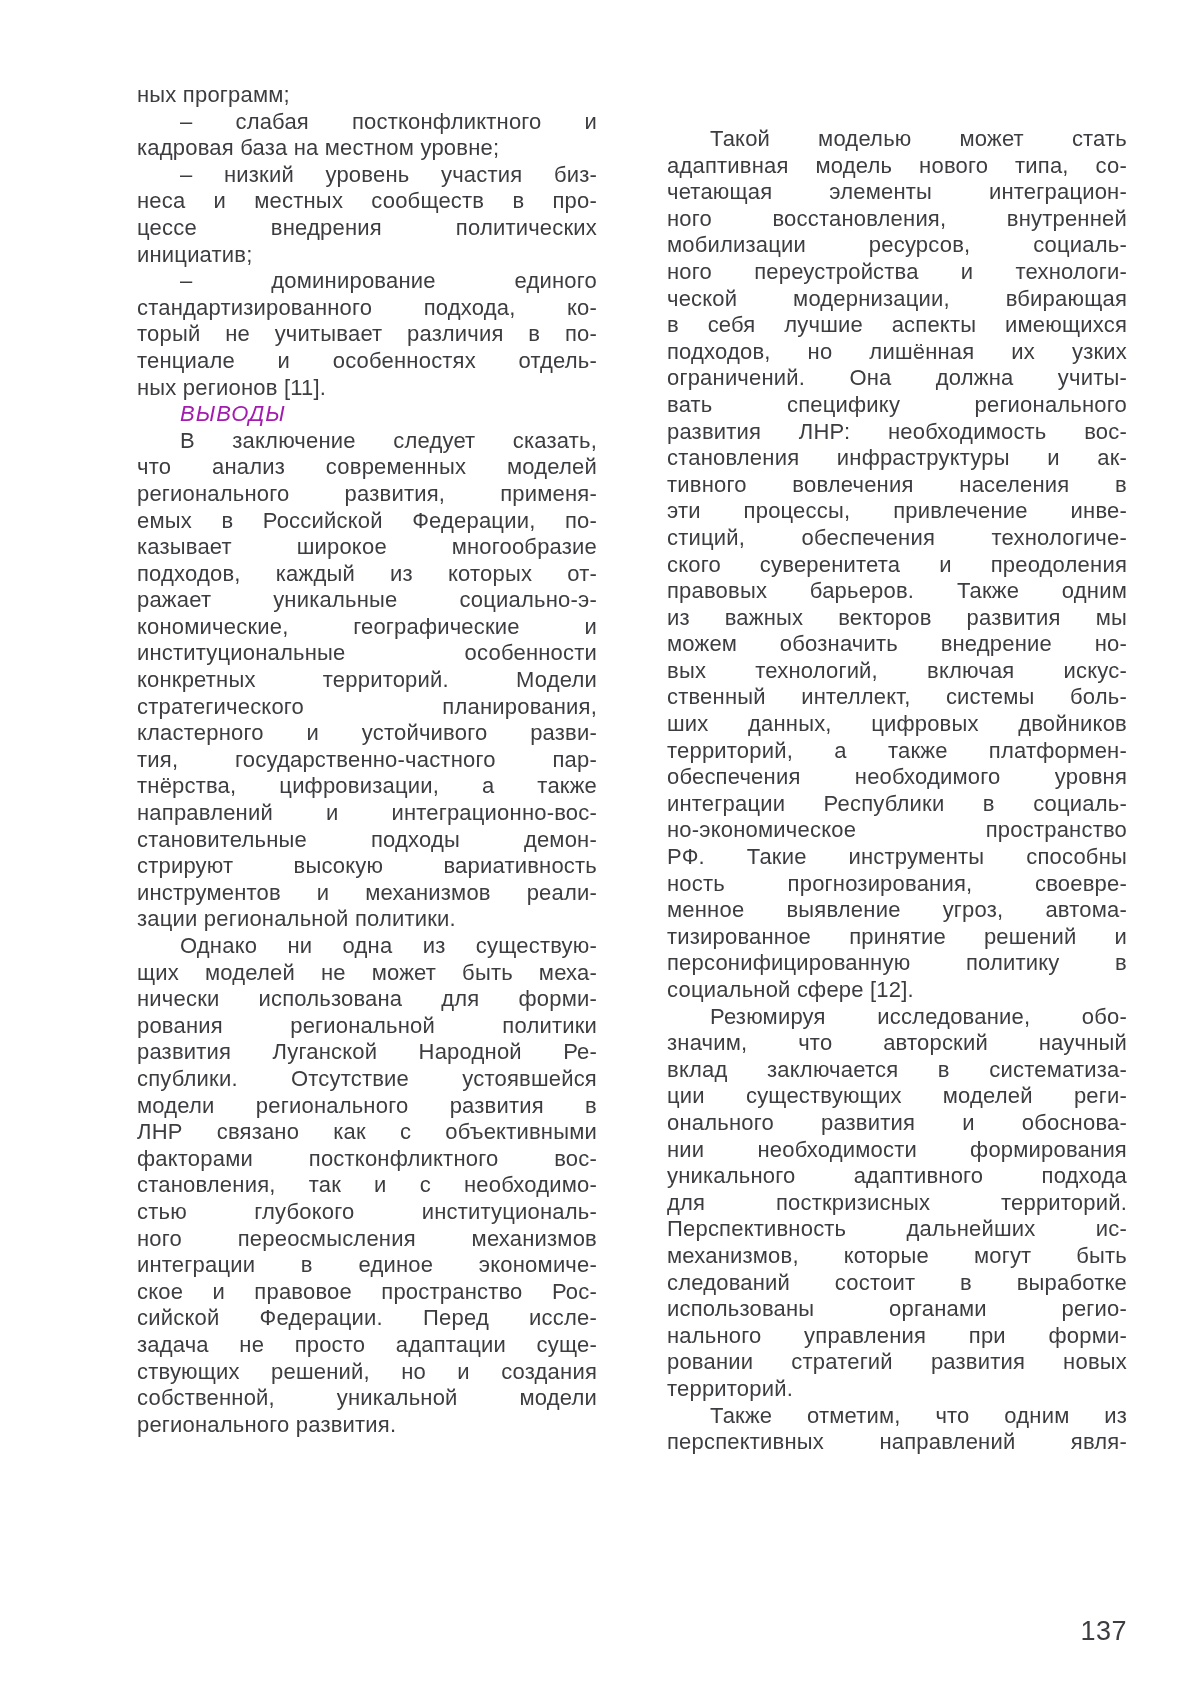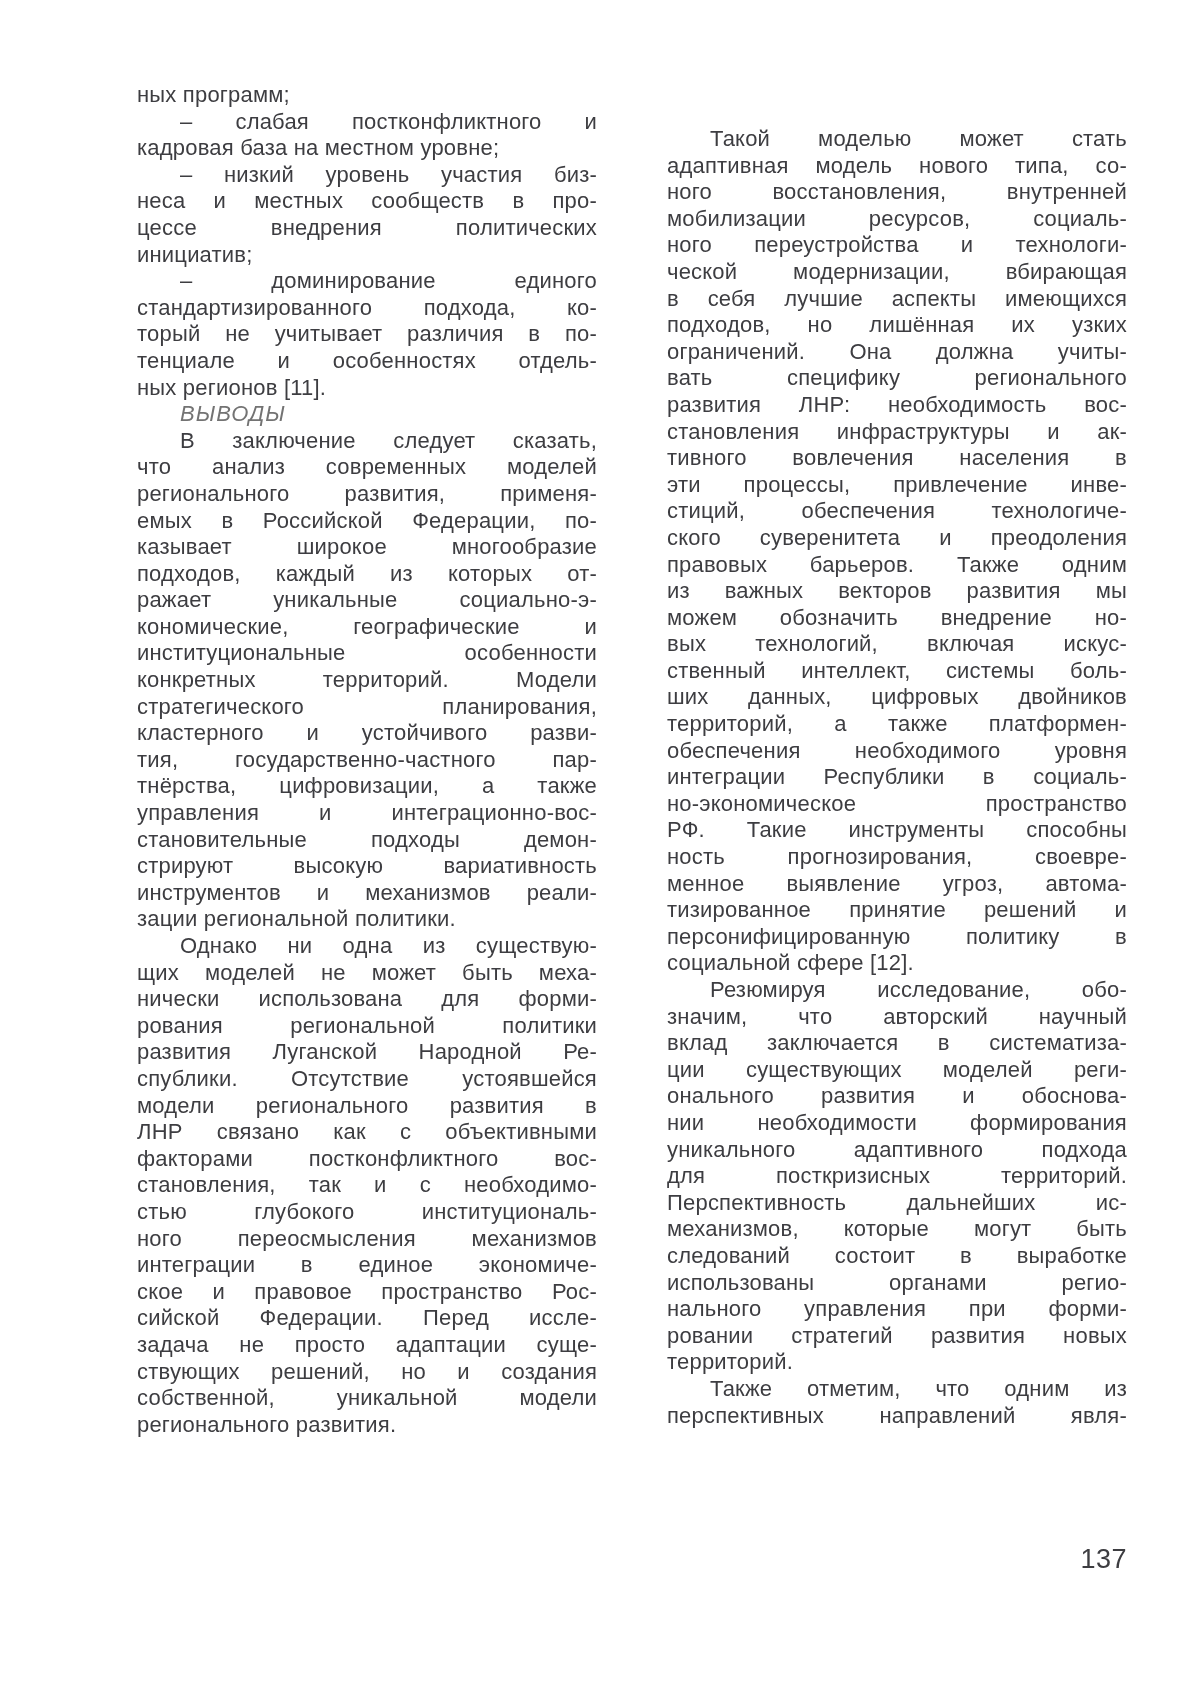--- a/index.html
+++ b/index.html
@@ -20,28 +20,28 @@
     font-size: 22px;
     line-height: 26.6px;
     letter-spacing: 0.2px;
     text-align: justify;
     text-align-last: justify;
     white-space: normal;
   }
   .line.last { text-align: right; text-align-last: left; }
   .line.indent { text-indent: 43px; }
   .heading .line {
-    color: #737373;
+    color: #a21caf;
     font-style: italic;
     font-weight: 500;
     letter-spacing: 1px;
   }
   .page-number {
     position: absolute;
-    top: 1544px;
+    top: 1616px;
     right: 73px;
     font-size: 27px;
     line-height: 30px;
     color: #3d3d41;
     letter-spacing: 0.5px;
   }
 </style>
 </head>
 <body>
 
@@ -78,21 +78,21 @@
         <div class="line">казывает широкое многообразие</div>
         <div class="line">подходов, каждый из которых от-</div>
         <div class="line">ражает уникальные социально-э-</div>
         <div class="line">кономические, географические и</div>
         <div class="line">институциональные особенности</div>
         <div class="line">конкретных территорий. Модели</div>
         <div class="line">стратегического планирования,</div>
         <div class="line">кластерного и устойчивого разви-</div>
         <div class="line">тия, государственно-частного пар-</div>
         <div class="line">тнёрства, цифровизации, а также</div>
-        <div class="line">управления и интеграционно-вос-</div>
+        <div class="line">направлений и интеграционно-вос-</div>
         <div class="line">становительные подходы демон-</div>
         <div class="line">стрируют высокую вариативность</div>
         <div class="line">инструментов и механизмов реали-</div>
         <div class="line last">зации региональной политики.</div>
       </div>
       <div class="block">
         <div class="line indent">Однако ни одна из существую-</div>
         <div class="line">щих моделей не может быть меха-</div>
         <div class="line">нически использована для форми-</div>
         <div class="line">рования региональной политики</div>
@@ -110,20 +110,21 @@
         <div class="line">задача не просто адаптации суще-</div>
         <div class="line">ствующих решений, но и создания</div>
         <div class="line">собственной, уникальной модели</div>
         <div class="line last">регионального развития.</div>
       </div>
     </div>
   <div class="col col-right" id="col-right">
       <div class="block">
         <div class="line indent">Такой моделью может стать</div>
         <div class="line">адаптивная модель нового типа, со-</div>
+        <div class="line">четающая элементы интеграцион-</div>
         <div class="line">ного восстановления, внутренней</div>
         <div class="line">мобилизации ресурсов, социаль-</div>
         <div class="line">ного переустройства и технологи-</div>
         <div class="line">ческой модернизации, вбирающая</div>
         <div class="line">в себя лучшие аспекты имеющихся</div>
         <div class="line">подходов, но лишённая их узких</div>
         <div class="line">ограничений. Она должна учиты-</div>
         <div class="line">вать специфику регионального</div>
         <div class="line">развития ЛНР: необходимость вос-</div>
         <div class="line">становления инфраструктуры и ак-</div>

